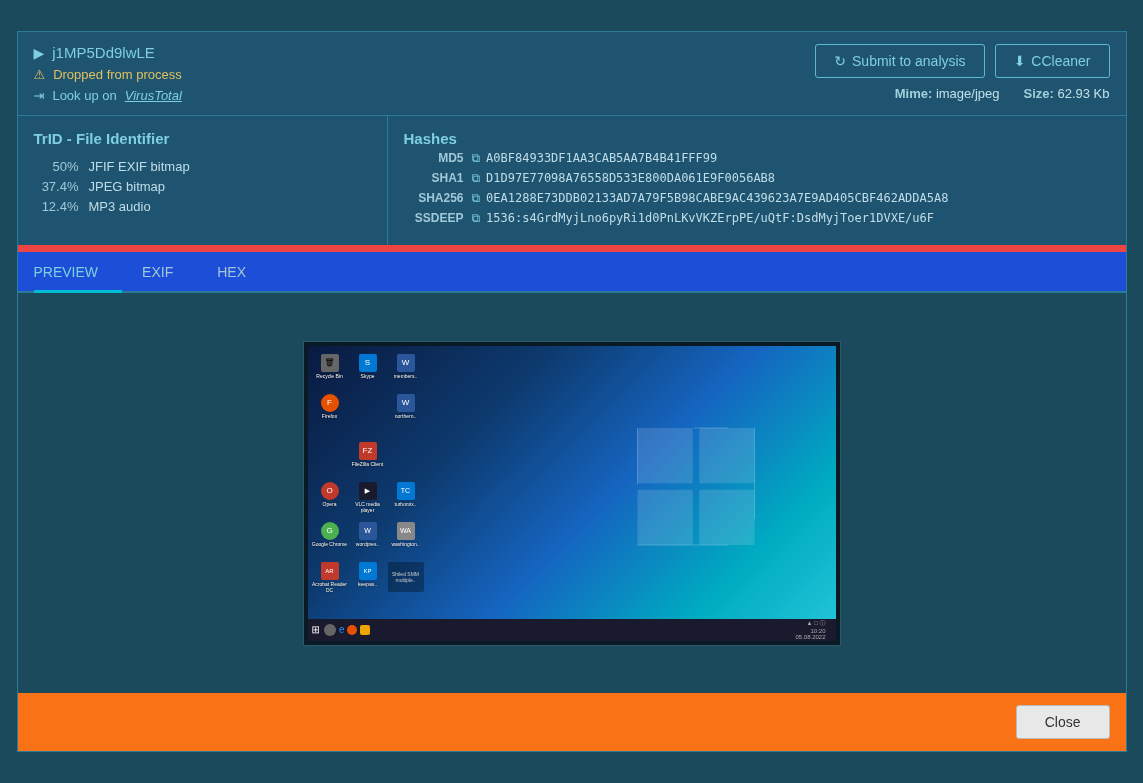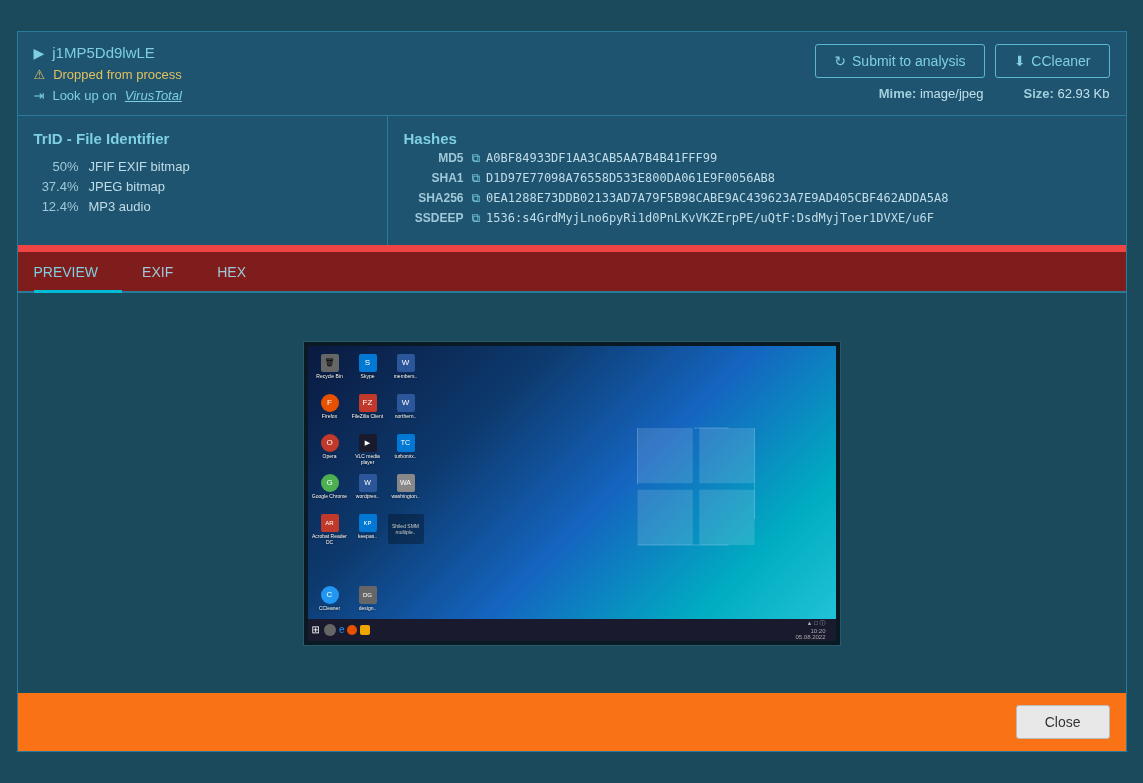--- a/index.html
+++ b/index.html
@@ -86,21 +86,21 @@
       display: flex;
       align-items: center;
       gap: 6px;
     }
     .btn-download {
       background: #1e5470;
       color: #7ecfdf;
     }
     .meta-info {
       display: flex;
-      gap: 40px;
+      gap: 24px;
       font-size: 13px;
       color: #a0d0dc;
       padding-left: 40px;
     }
     .meta-info span { color: #c0e0ea; }
     .meta-info strong { color: #a0d0dc; }
     
     .info-section {
       display: flex;
       border-bottom: 7px solid #ef4444;
@@ -161,21 +161,21 @@
       font-size: 12px;
     }
     .hash-value {
       color: #c0dce8;
       font-family: monospace;
       font-size: 12px;
     }
     
     .tabs-bar {
       display: flex;
-      background: #7f1d1d;
+      background: #1d4ed8;
       border-bottom: 2px solid #2a7a9a;
       padding: 0 16px;
     }
     .tab {
       padding: 10px 24px 10px 0;
       color: #a0c8d8;
       font-size: 14px;
       cursor: pointer;
       margin-right: 20px;
       border-bottom: 3px solid transparent;
@@ -364,21 +364,21 @@
               <div style="width:18px;height:18px;background:#2b579a;border-radius:2px;margin-bottom:1px;display:flex;align-items:center;justify-content:center;font-size:8px;color:#fff;">W</div>
               <div style="font-size:5px;color:#fff;text-shadow:0 0 2px #000;text-align:center;">members..</div>
             </div>
           </div>
 
           <div style="display:flex;gap:2px;">
             <div style="width:36px;height:38px;display:flex;flex-direction:column;align-items:center;padding-top:2px;">
               <div style="width:18px;height:18px;background:#e65100;border-radius:50%;margin-bottom:1px;display:flex;align-items:center;justify-content:center;font-size:8px;color:#fff;">F</div>
               <div style="font-size:5px;color:#fff;text-shadow:0 0 2px #000;text-align:center;">Firefox</div>
             </div>
-            <div style="width:36px;height:38px;display:flex;flex-direction:column;align-items:center;padding-top:2px;">
+            <div style="width:36px;height:38px;display:flex;flex-direction:column;align-items:center;padding-top:2px;margin-top:48px;">
               <div style="width:18px;height:18px;background:#c0392b;border-radius:2px;margin-bottom:1px;display:flex;align-items:center;justify-content:center;font-size:8px;color:#fff;">FZ</div>
               <div style="font-size:5px;color:#fff;text-shadow:0 0 2px #000;text-align:center;">FileZilla Client</div>
             </div>
             <div style="width:36px;height:38px;display:flex;flex-direction:column;align-items:center;padding-top:2px;">
               <div style="width:18px;height:18px;background:#2b579a;border-radius:2px;margin-bottom:1px;display:flex;align-items:center;justify-content:center;font-size:8px;color:#fff;">W</div>
               <div style="font-size:5px;color:#fff;text-shadow:0 0 2px #000;text-align:center;">northern..</div>
             </div>
           </div>
 
           <div style="display:flex;gap:2px;">

